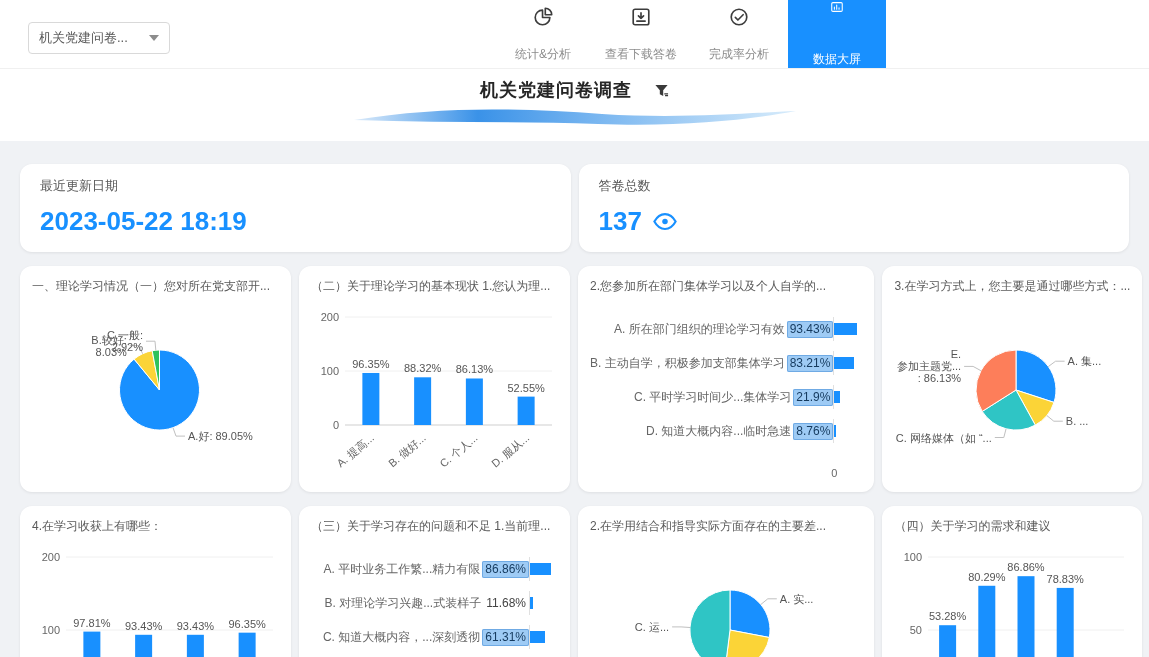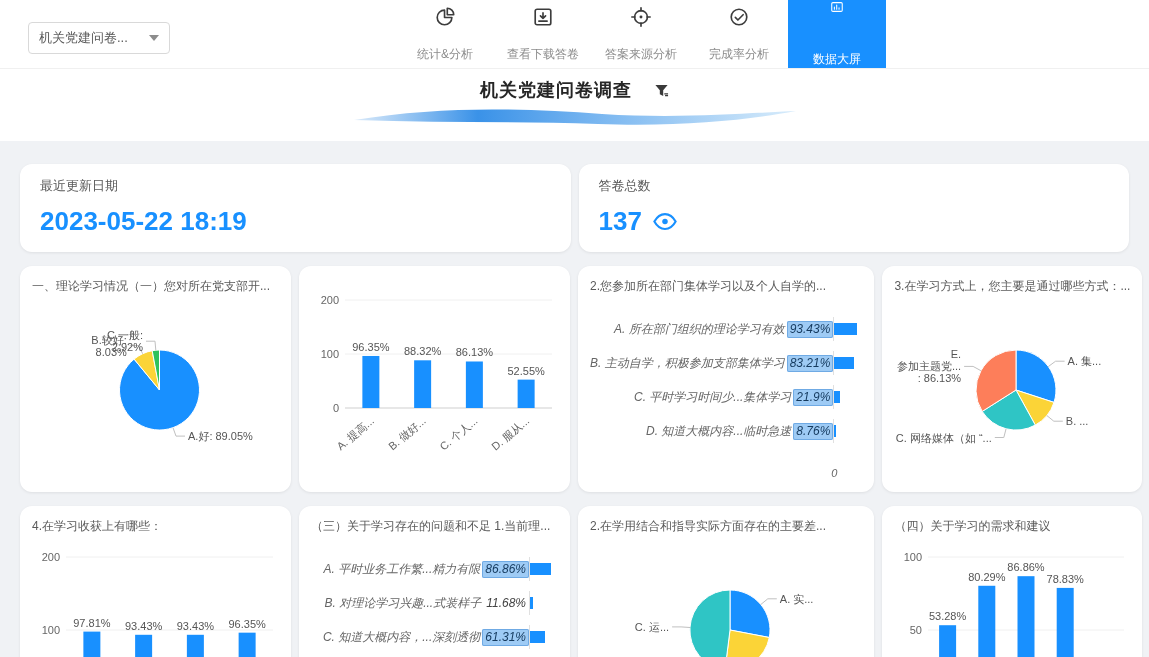--- a/index.html
+++ b/index.html
@@ -40,21 +40,21 @@
   .stat-value{margin-top:11px;font-size:26px;font-weight:700;color:#1890ff;
     display:flex;align-items:center;gap:11px;}
   .eye{cursor:pointer;}
   .charts-grid{display:grid;grid-template-columns:repeat(4,1fr);gap:14px 8px;}
   .chart-card{background:#fff;border-radius:12px;box-shadow:0 1px 3px rgba(0,0,0,.08);
     padding:12px;height:226px;box-sizing:border-box;}
   .chart-title{font-size:12px;color:#5a5a5a;white-space:nowrap;overflow:hidden;}
   .chart-host{height:182px;margin-top:2px;position:relative;}
   
   .hbarwrap{display:flex;flex-direction:column;justify-content:center;gap:10px;
-    height:182px;box-sizing:border-box;padding-bottom:16px;font-style:italic;}
+    height:182px;box-sizing:border-box;padding-bottom:16px;}
   .hrow{display:flex;justify-content:flex-end;align-items:center;height:24px;flex:none;
     font-size:12px;color:#666;white-space:nowrap;overflow:hidden;}
   .hlabel{flex:none;}
   .hval{flex:none;margin-left:2px;padding:0 3px;line-height:17px;border-radius:2px;color:#444;}
   .hval.hl{background:#9ecbf5;color:#153a5e;box-shadow:inset 0 0 0 1px #6faae4;}
   .hzone{flex:none;width:28px;height:100%;display:flex;align-items:center;border-left:1px solid #e0e0e0;}
   .hbar{display:inline-block;height:12px;background:#1890ff;}
   .hzero{position:absolute;bottom:0;right:25px;font-size:11px;color:#666;}
   svg text{font-family:"Liberation Sans","DejaVu Sans",sans-serif;}
 </style>
@@ -76,28 +76,20 @@
           <path d="M14.5 2.5a7 7 0 0 1 7 7h-7z"></path>
       </svg>
       <span class="nlabel">统计&amp;分析</span>
     </div>
     <div class="nav-item">
       <svg class="nicon" width="22" height="22" viewBox="0 0 24 24" fill="none" stroke="currentColor" stroke-width="1.8" stroke-linecap="round" stroke-linejoin="round">
         <rect x="3.5" y="3.5" width="17" height="17" rx="2"></rect>
           <path d="M12 7.5v6m0 0l-2.8-2.8m2.8 2.8l2.8-2.8M7.5 16.5h9"></path>
       </svg>
       <span class="nlabel">查看下载答卷</span>
-    </div>
-    <div class="nav-item">
-      <svg class="nicon" width="22" height="22" viewBox="0 0 24 24" fill="none" stroke="currentColor" stroke-width="1.8" stroke-linecap="round">
-        <circle cx="12" cy="12" r="7"></circle>
-          <path d="M12 2v3.5M12 18.5V22M2 12h3.5M18.5 12H22"></path>
-          <circle cx="12" cy="12" r="1.6" fill="currentColor" stroke="none"></circle>
-      </svg>
-      <span class="nlabel">答案来源分析</span>
     </div>
     <div class="nav-item">
       <svg class="nicon" width="22" height="22" viewBox="0 0 24 24" fill="none" stroke="currentColor" stroke-width="1.8" stroke-linecap="round" stroke-linejoin="round">
         <circle cx="12" cy="12" r="8.5"></circle>
           <path d="M8 12.5l2.8 2.8L16.5 9.5"></path>
       </svg>
       <span class="nlabel">完成率分析</span>
     </div>
     <div class="nav-item active">
       <svg class="nicon" width="22" height="22" viewBox="0 0 24 24" fill="none" stroke="currentColor" stroke-width="1.8" stroke-linecap="round">
@@ -157,20 +149,21 @@
             <text font-size="11" fill="#555" text-anchor="start"><tspan x="156.0" y="143.1">A.好: 89.05%</tspan></text>
             <path d="M127.5,93 L102.1,62.1 A40,40 0 0 1 120.2,53.7 Z" fill="#fbd437" stroke="#fff" stroke-width="1"></path>
             <polyline points="110.6,56.7 106.8,48.6 97.8,48.6" fill="none" stroke="#c0c0c0"></polyline>
             <text font-size="11" fill="#555" text-anchor="end"><tspan x="94.8" y="46.6">B.较好:</tspan><tspan x="94.8" y="58.6">8.03%</tspan></text>
             <path d="M127.5,93 L120.2,53.7 A40,40 0 0 1 127.5,53.0 Z" fill="#2fc25b" stroke="#fff" stroke-width="1"></path>
             <polyline points="123.8,53.2 123.0,44.2 114.0,44.2" fill="none" stroke="#c0c0c0"></polyline>
             <text font-size="11" fill="#555" text-anchor="end"><tspan x="111.0" y="42.2">C.一般:</tspan><tspan x="111.0" y="54.2">2.92%</tspan></text>
           </svg></div>
     </div>
     <div class="chart-card">
+      <div class="chart-title">（二）关于理论学习的基本现状 1.您认为理...</div>
       <div class="chart-host"><svg width="247" height="182">
             <line x1="34" y1="128" x2="241" y2="128" stroke="#cfcfcf"></line>
             <text x="28" y="132" text-anchor="end" font-size="11" fill="#666">0</text>
             <line x1="34" y1="74" x2="241" y2="74" stroke="#f0f0f0"></line>
             <text x="28" y="78" text-anchor="end" font-size="11" fill="#666">100</text>
             <line x1="34" y1="20" x2="241" y2="20" stroke="#f0f0f0"></line>
             <text x="28" y="24" text-anchor="end" font-size="11" fill="#666">200</text>
             <rect x="51.375" y="75.971" width="17" height="52.028999999999996" fill="#1890ff"></rect>
             <text x="59.875" y="70.971" text-anchor="middle" font-size="11" fill="#555">96.35%</text>
             <text x="63.875" y="142" text-anchor="end" font-size="11" fill="#666" transform="rotate(-40 63.875 142)">A. 提高...</text>

